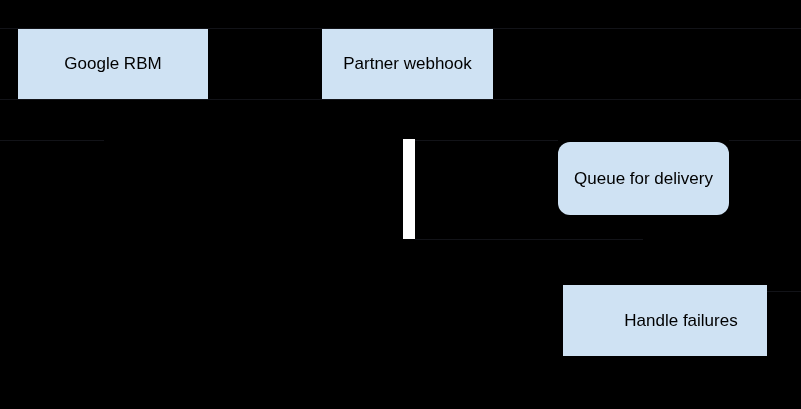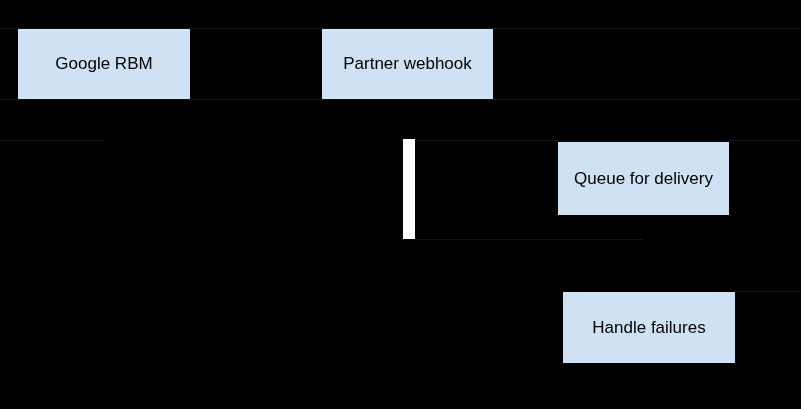--- a/index.html
+++ b/index.html
@@ -16,24 +16,24 @@
     background: #cfe2f3;
     color: #000;
     display: flex;
     flex-direction: column;
     align-items: center;
     justify-content: center;
     text-align: center;
     font-size: 17px;
     line-height: 22px;
   }
-  .node-google    { left: 18px;  top: 29px;  width: 172px; height: 70px; }
+  .node-google    { left: 18px;  top: 29px;  width: 190px; height: 70px; }
   .node-partner   { left: 322px; top: 29px;  width: 171px; height: 70px; }
   .node-queue     { left: 558px; top: 142px; width: 171px; height: 73px; }
-  .node-handle    { left: 563px; top: 292px; width: 172px; height: 71px; }
+  .node-handle    { left: 563px; top: 285px; width: 172px; height: 71px; padding-left: 32px; }
   .activation-bar {
     position: absolute;
     left: 403px; top: 139px;
     width: 12px; height: 100px;
     background: #ffffff;
   }
   .hline {
     position: absolute;
     height: 1px;
     background: #121318;
@@ -62,21 +62,21 @@
   <div class="node node-google" style="background: rgb(207, 226, 243); color: rgb(0, 0, 0);">
     <span>Google RBM</span>
   </div>
 
   <div class="node node-partner" style="background: rgb(207, 226, 243); color: rgb(0, 0, 0);">
     <span>Partner webhook</span>
   </div>
 
   <div class="activation-bar" style="background: rgb(255, 255, 255);"></div>
 
-  <div class="node node-queue" style="background: rgb(207, 226, 243); color: rgb(0, 0, 0);">
+  <div class="node node-queue" style="background: rgb(207, 226, 243); color: rgb(0, 0, 0); border-radius: 12px;">
     <span>Queue for delivery</span>
   </div>
 
   <div class="node node-handle" style="background: rgb(207, 226, 243); color: rgb(0, 0, 0);">
     <span>Handle failures</span>
   </div>
 
 </div>
 
 </body></html>

